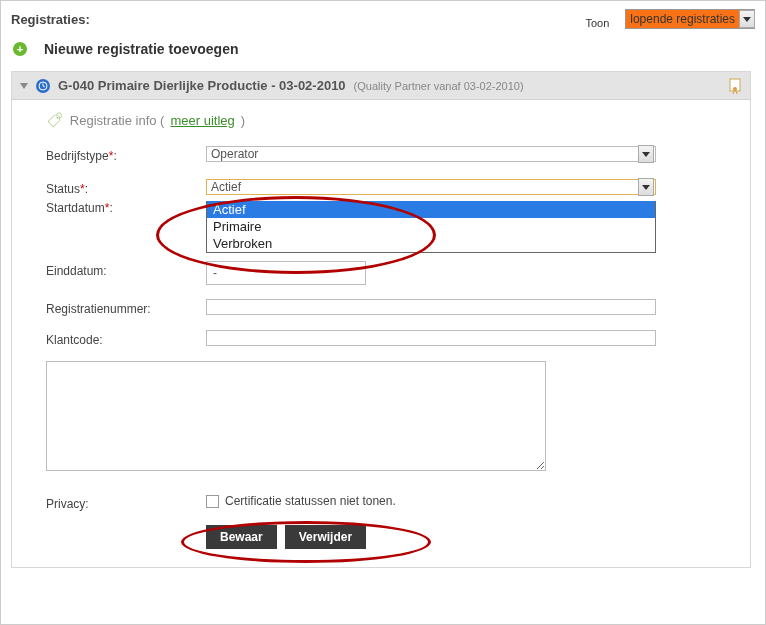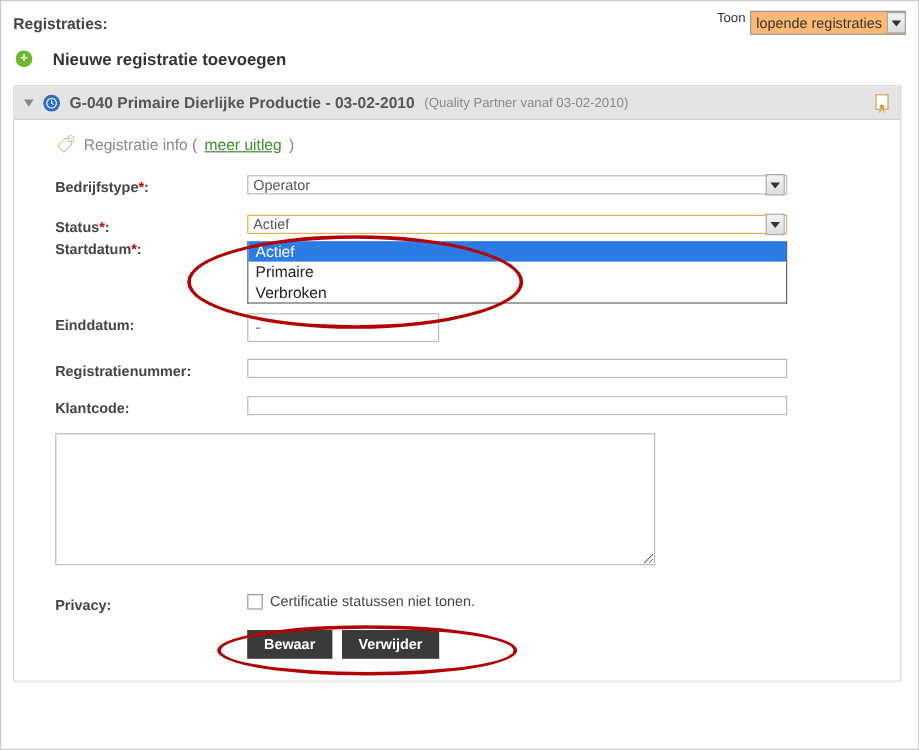--- a/index.html
+++ b/index.html
@@ -24,29 +24,29 @@
     align-items: center;
     padding-bottom: 6px;
   }
   .topbar-title {
     font-weight: bold;
     color: #444;
     font-size: 13px;
   }
   .toon-wrap {
     display: flex;
-    align-items: flex-start;
-    gap: 4px;
+    align-items: flex-end;
+    gap: 16px;
     font-size: 11px;
     color: #333;
   }
   .toon-select {
     font-size: 12px;
     border: 1px solid #999;
-    background: #fdba74;
+    background: #f97316;
     padding: 1px 2px;
     height: 20px;
   }
   .add-row {
     display: flex;
     align-items: center;
     gap: 6px;
     margin: 6px 0 14px 2px;
   }
   .plus-icon {
@@ -132,21 +132,21 @@
     color: #3b8f2b;
     text-decoration: underline;
   }
   .form-row {
     display: flex;
     align-items: flex-start;
     margin-bottom: 14px;
   }
   .form-label {
     width: 160px;
-    font-weight: bold;
+    font-weight: normal;
     color: #444;
     font-size: 12px;
     padding-top: 3px;
   }
   .req { color: #c00; }
   .form-field { flex: 1; position: relative; }
   .select-box, .text-input {
     width: 450px;
     height: 16px;
     border: 1px solid #bcbcbc;

